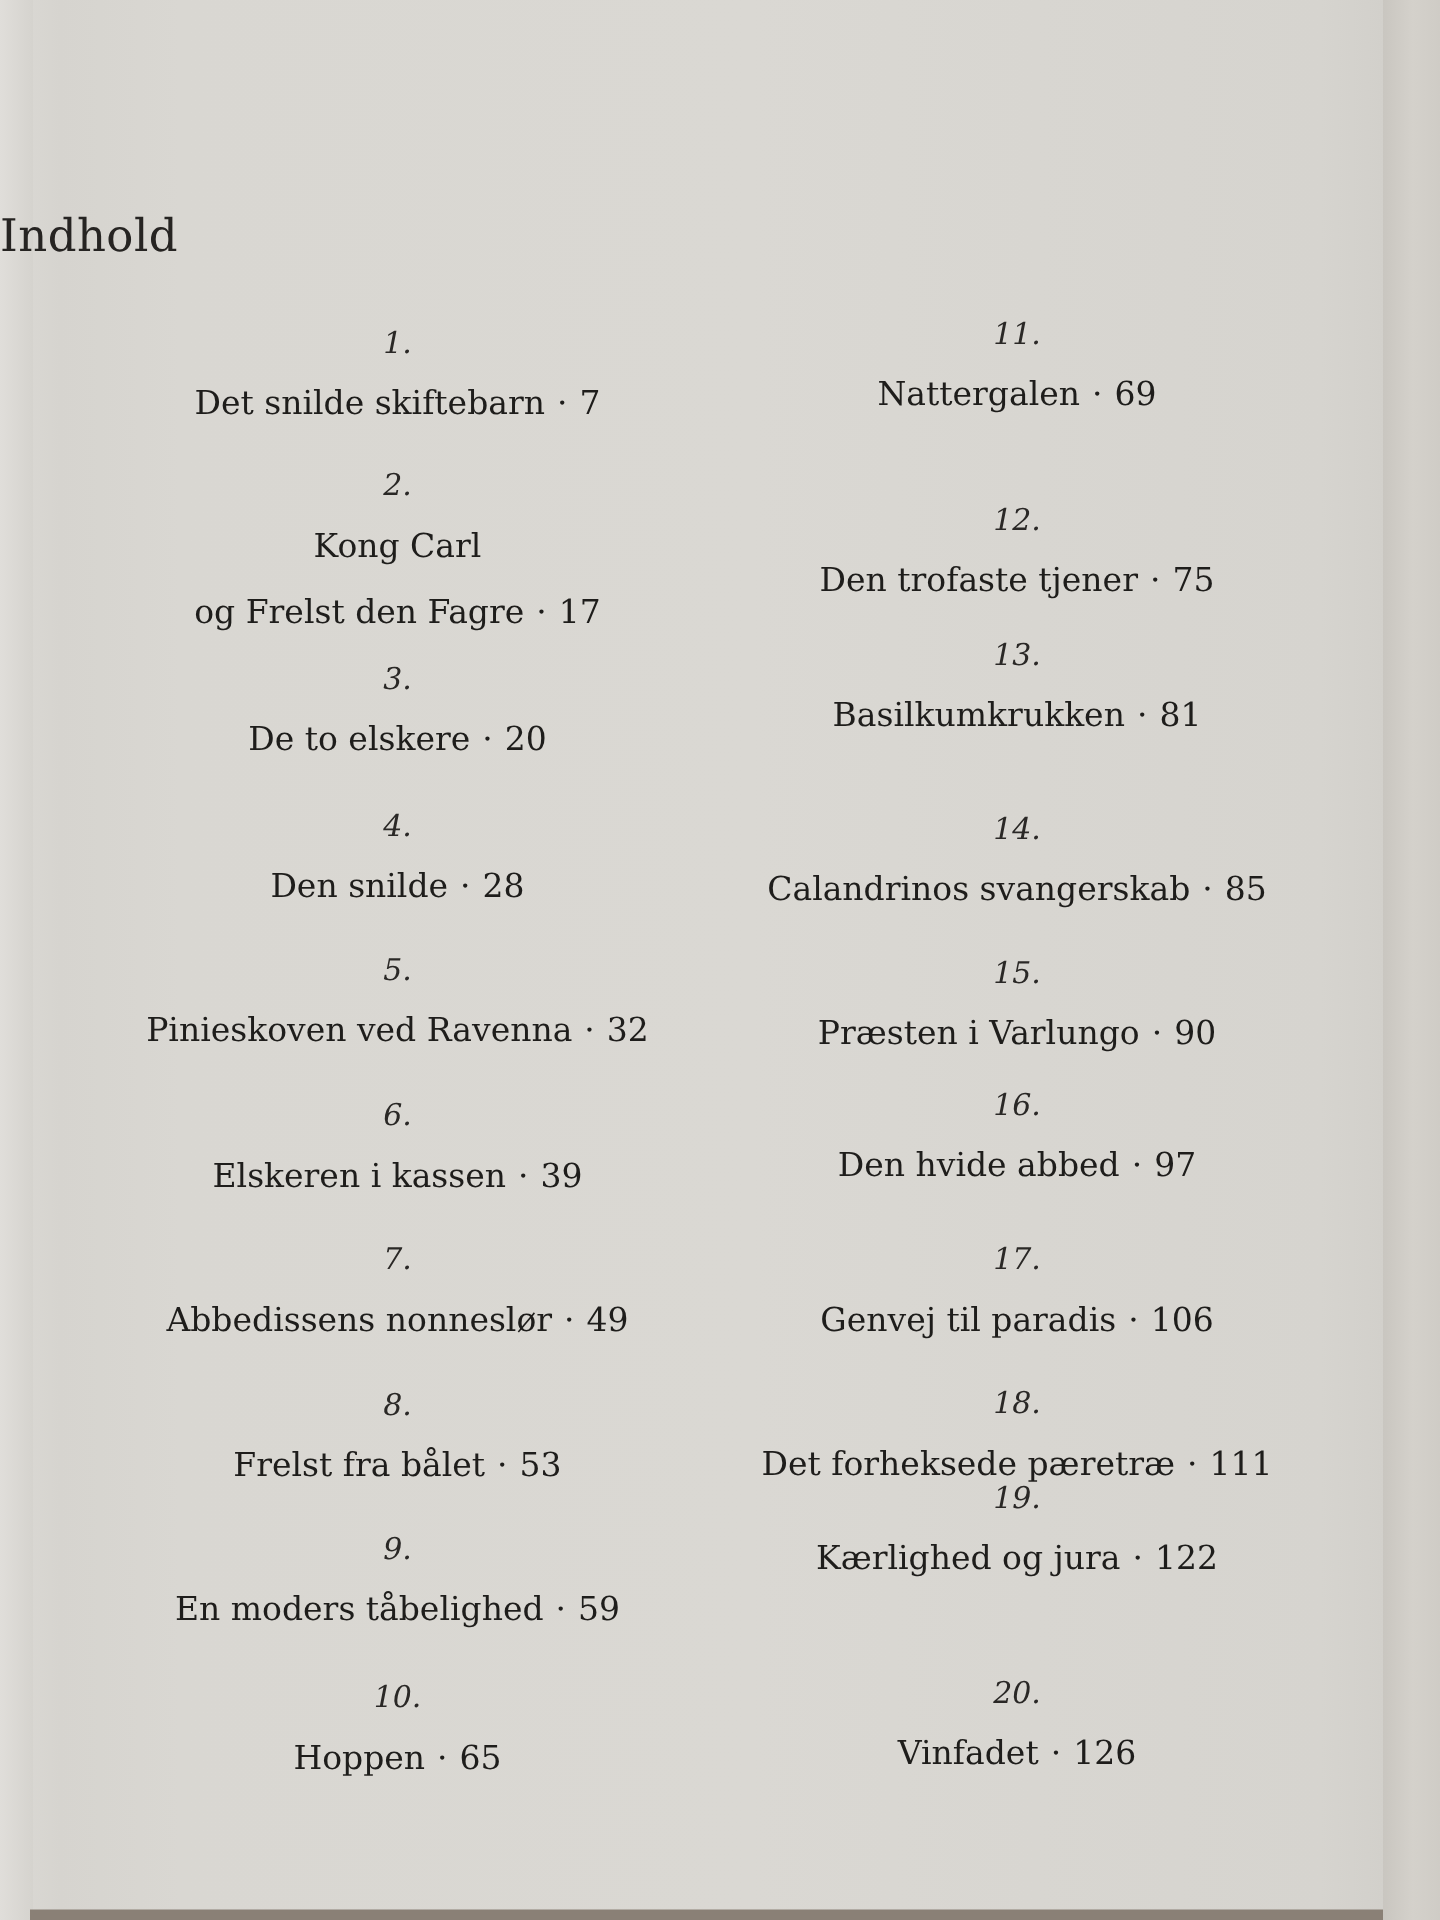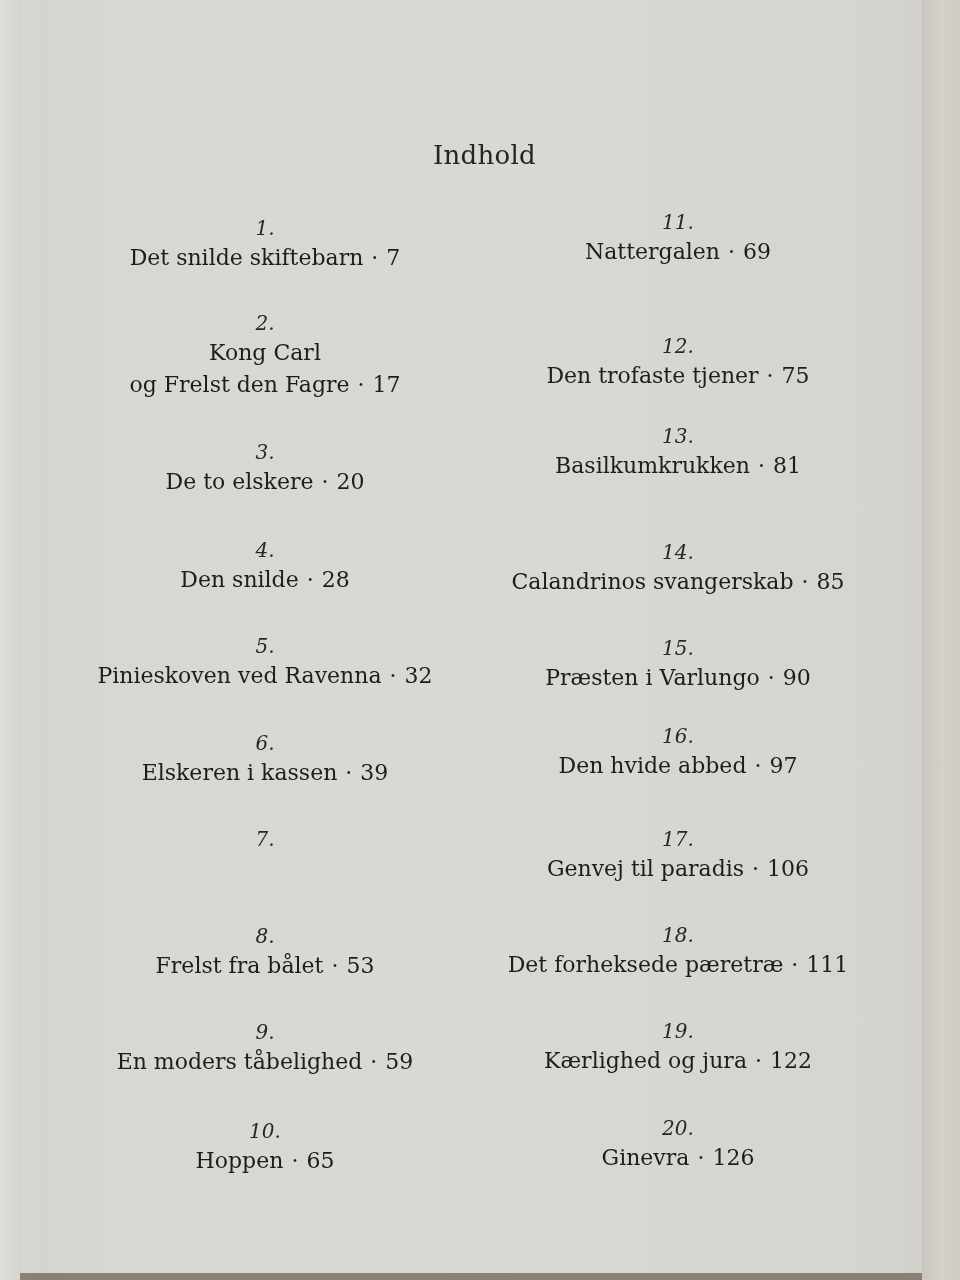--- a/index.html
+++ b/index.html
@@ -43,25 +43,25 @@
     .left-strip {
       position: absolute;
       left: 0;
       top: 0;
       width: 22px;
       height: 1280px;
       background: linear-gradient(90deg, #e0deda, #d5d3ce);
     }
     .title {
       position: absolute;
-      left: 12px;
+      left: 0;
       width: 945px;
       top: 140px;
-      text-align: center;
-      font-size: 26px;
+      text-align: left;
+      font-size: 30px;
       letter-spacing: 0.3px;
       color: #262422;
     }
     .col {
       position: absolute;
       top: 0;
     }
     .col-left {
       left: 65px;
       width: 400px;
@@ -81,20 +81,21 @@
       display: block;
       font-style: italic;
       font-size: 20px;
       color: #2a2826;
       height: 30px;
     }
     .entry .t {
       display: block;
       font-size: 22px;
       color: #1e1d1b;
+      margin-top: 12px;
     }
     .dot {
       padding: 0 8px;
     }
   </style>
 </head>
 <body>
 
 <div class="page">
   <div class="left-strip"></div>
@@ -122,20 +123,21 @@
     <div class="entry" style="top:630px">
       <span class="num">5.</span>
       <span class="t"><span>Pinieskoven ved Ravenna</span><span class="dot">·</span><span>32</span></span>
     </div>
     <div class="entry" style="top:727px">
       <span class="num">6.</span>
       <span class="t"><span>Elskeren i kassen</span><span class="dot">·</span><span>39</span></span>
     </div>
     <div class="entry" style="top:823px">
       <span class="num">7.</span>
+      <span class="t"><span>Abbedissens nonneslør</span><span class="dot">·</span><span>49</span></span>
     </div>
     <div class="entry" style="top:920px">
       <span class="num">8.</span>
       <span class="t"><span>Frelst fra bålet</span><span class="dot">·</span><span>53</span></span>
     </div>
     <div class="entry" style="top:1016px">
       <span class="num">9.</span>
       <span class="t"><span>En moders tåbelighed</span><span class="dot">·</span><span>59</span></span>
     </div>
     <div class="entry" style="top:1115px">
@@ -170,25 +172,25 @@
       <span class="t"><span>Den hvide abbed</span><span class="dot">·</span><span>97</span></span>
     </div>
     <div class="entry" style="top:823px">
       <span class="num">17.</span>
       <span class="t"><span>Genvej til paradis</span><span class="dot">·</span><span>106</span></span>
     </div>
     <div class="entry" style="top:919px">
       <span class="num">18.</span>
       <span class="t"><span>Det forheksede pæretræ</span><span class="dot">·</span><span>111</span></span>
     </div>
-    <div class="entry" style="top:1015px">
+    <div class="entry" style="top:982px">
       <span class="num">19.</span>
       <span class="t"><span>Kærlighed og jura</span><span class="dot">·</span><span>122</span></span>
     </div>
     <div class="entry" style="top:1112px">
       <span class="num">20.</span>
-      <span class="t"><span>Ginevra</span><span class="dot">·</span><span>126</span></span>
+      <span class="t"><span>Vinfadet</span><span class="dot">·</span><span>126</span></span>
     </div>
   </div>
 </div>
 
 <div class="page-edge-right"></div>
 <div class="page-edge-bottom"></div>
 
 </body></html>

